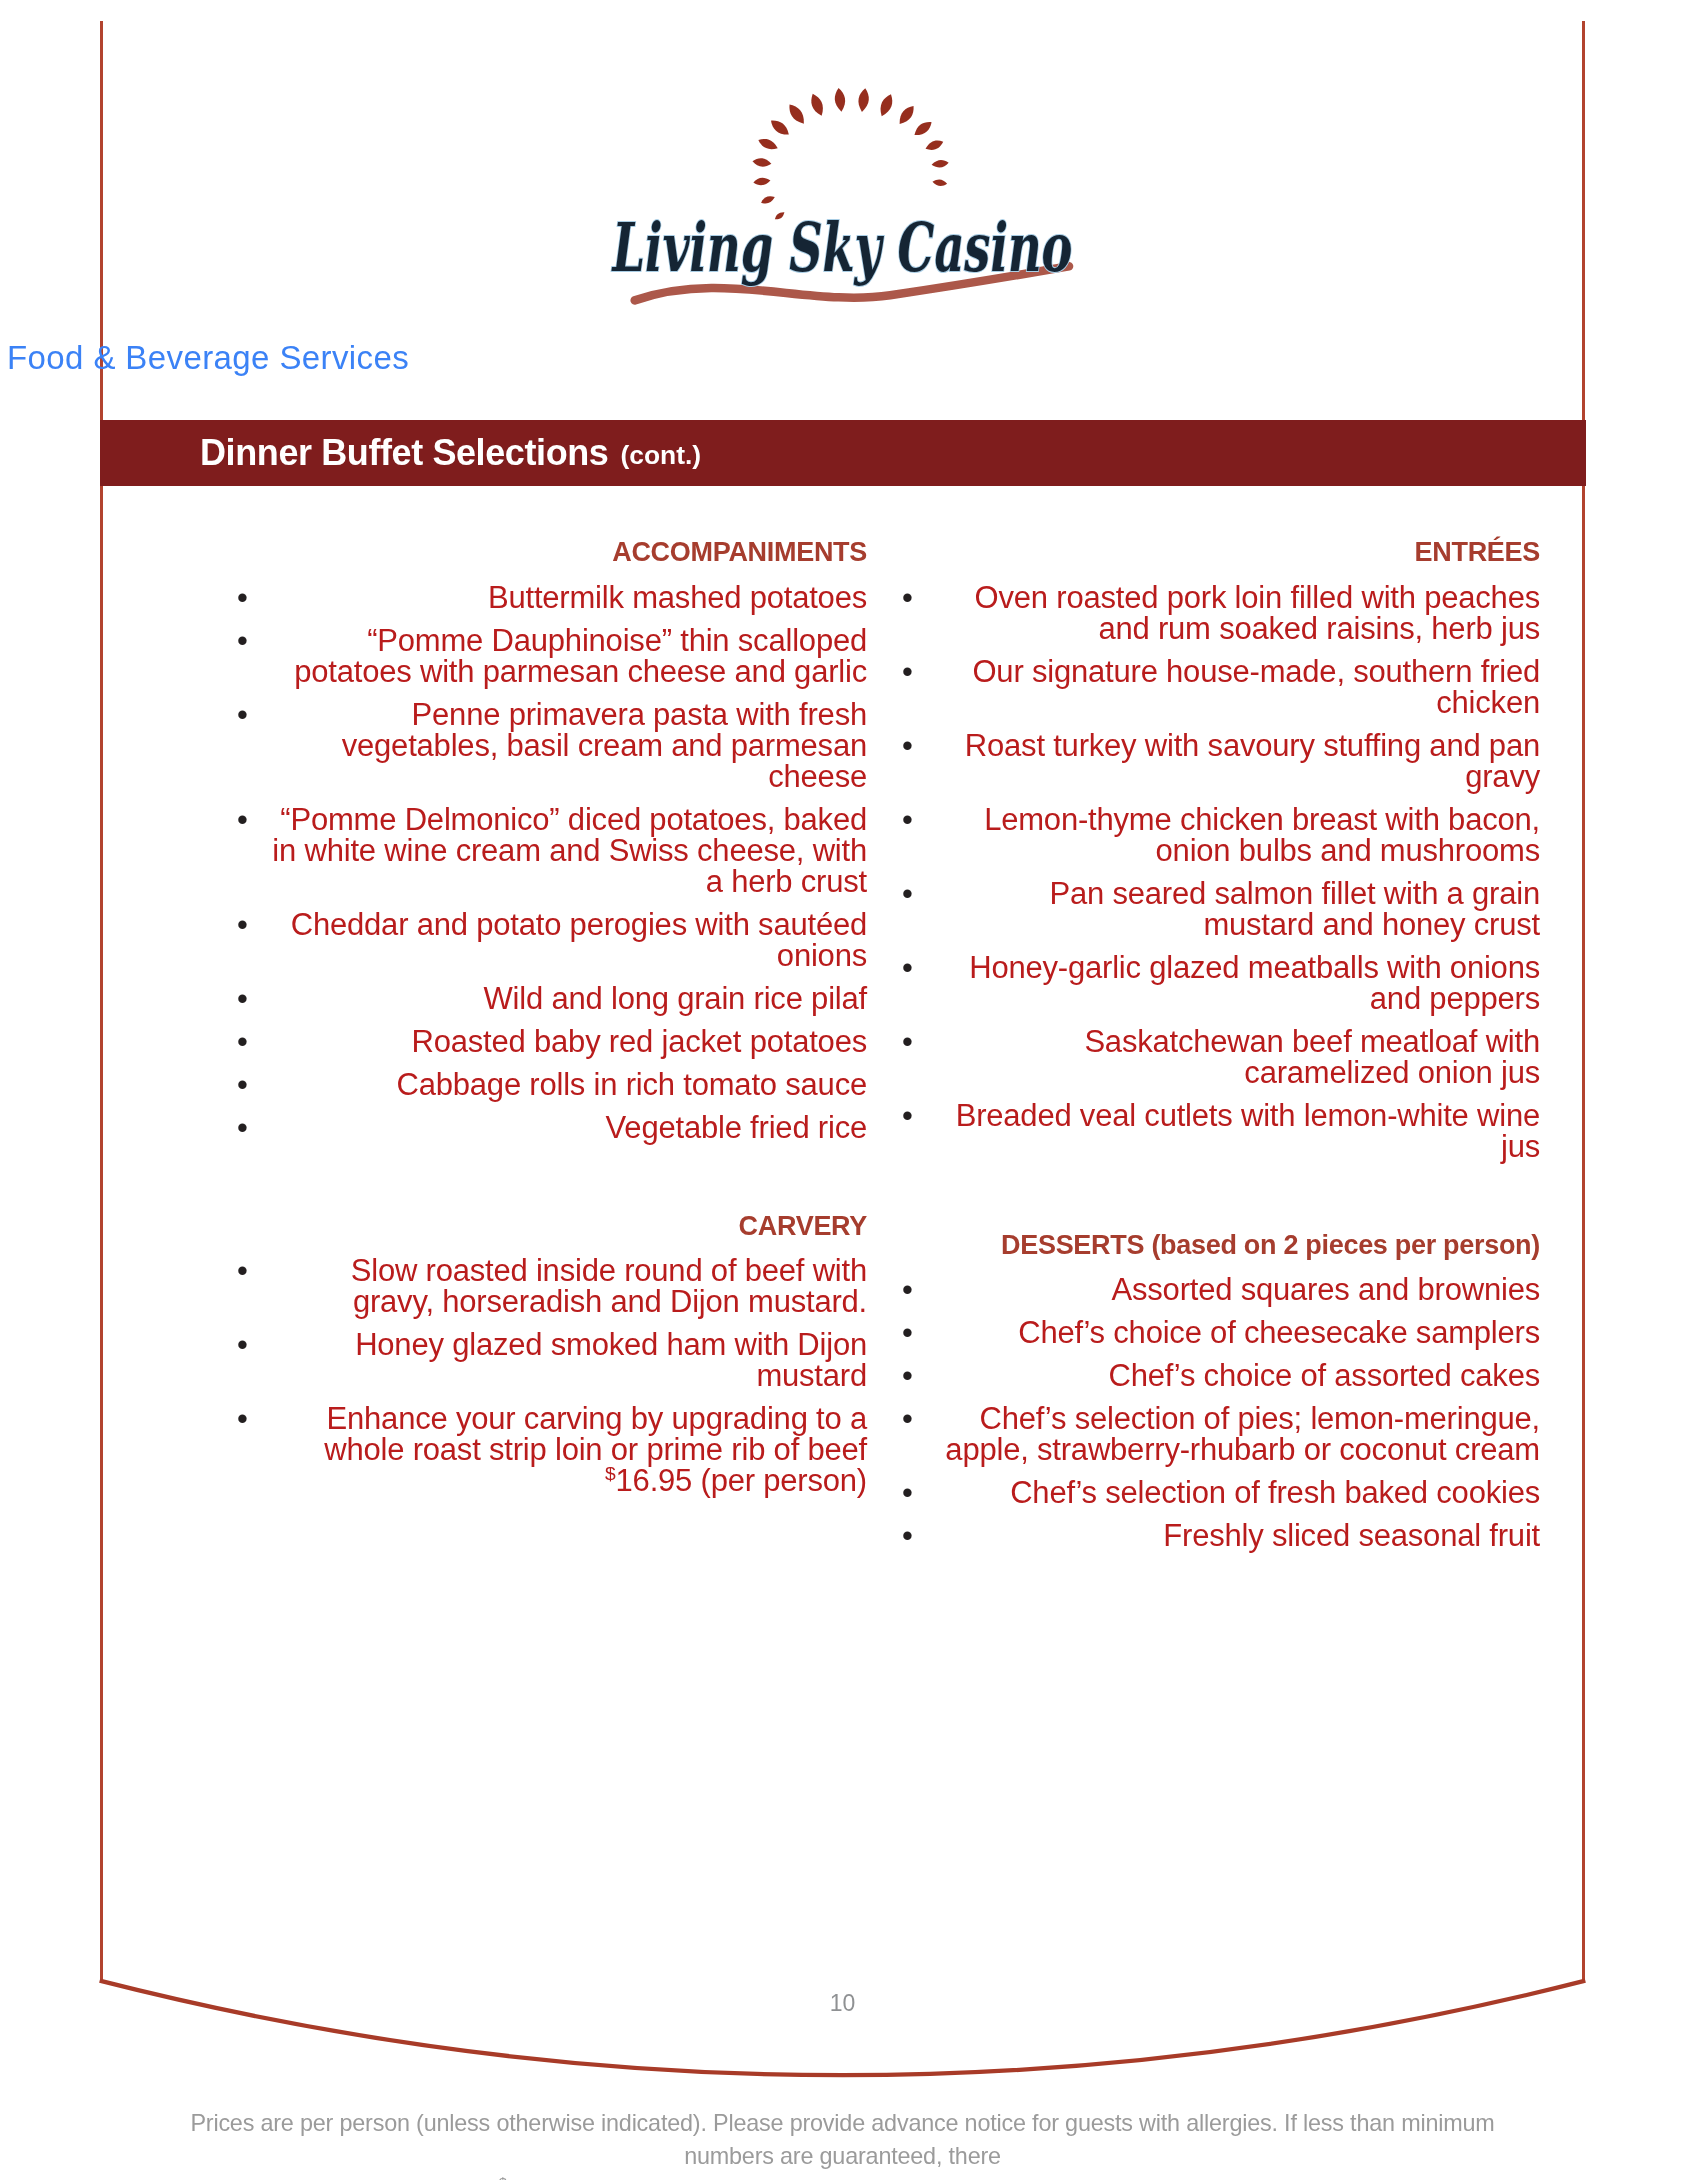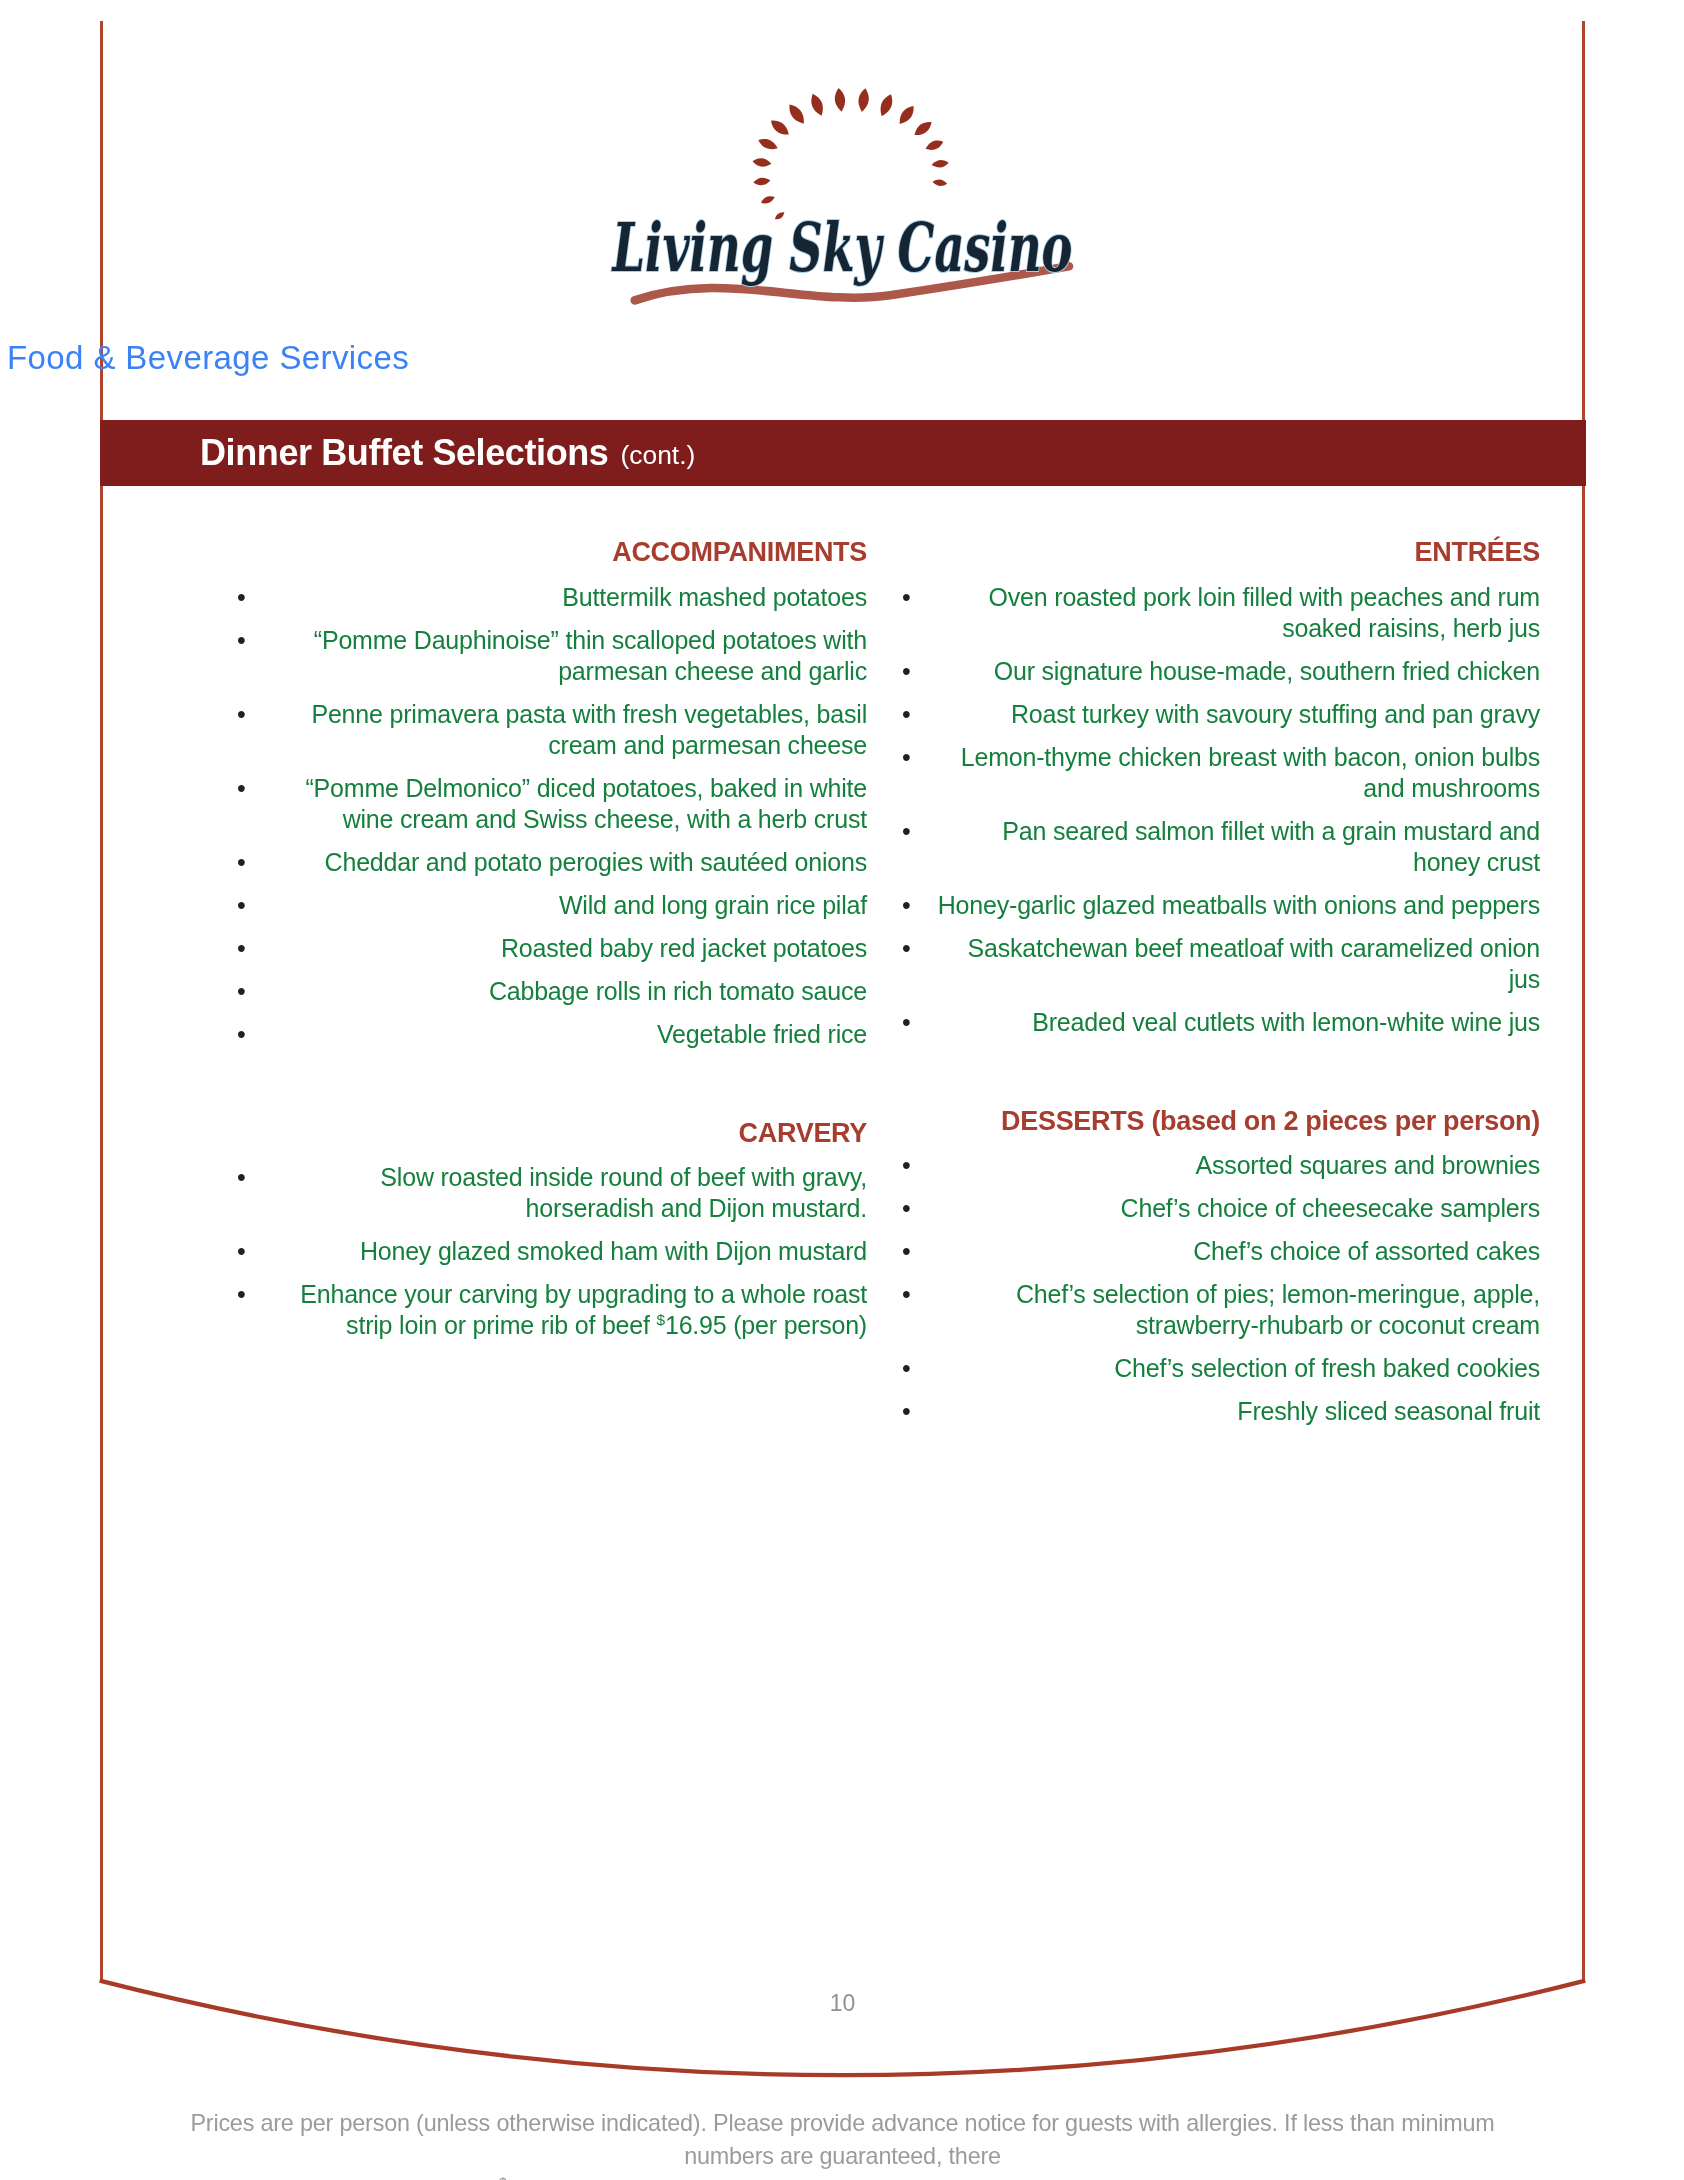--- a/index.html
+++ b/index.html
@@ -19,34 +19,34 @@
     position:absolute;left:7px;top:339px;width:1685px;text-align:left;
     font-size:33px;font-weight:400;color:#3b82f6;letter-spacing:0.4px;
   }
 
   
   .band{
     position:absolute;left:100px;top:420px;width:1486px;height:66px;background:#7f1d1d;
     display:flex;align-items:center;box-sizing:border-box;padding-left:100px;
   }
   .band-title{color:#ffffff;font-weight:bold;font-size:36px;letter-spacing:-0.4px;}
-  .band-suffix{color:#ffffff;font-weight:normal;font-size:26.4px;margin-left:12px;position:relative;top:2.6px;}
+  .band-suffix{color:#ffffff;font-weight:bold;font-size:26.4px;margin-left:12px;position:relative;top:2.6px;}
 
   
   .col{position:absolute;top:537px;text-align:right;}
   .col-left{left:194px;width:673px;}
   .col-right{left:859px;width:681px;}
   .section-gap{margin-top:68px;}
   .section-heading{
     margin:0 0 13.6px 0;font-size:27px;font-weight:bold;color:#a63d2e;letter-spacing:-0.3px;
   }
   ul.menu-list{list-style:none;margin:0;padding:0 0 0 78px;}
   ul.menu-list li{
-    position:relative;font-size:25px;line-height:31px;letter-spacing:-0.2px;
-    color:#15803d;margin-bottom:12px;
+    position:relative;font-size:31px;line-height:31px;letter-spacing:-0.2px;
+    color:#b91c1c;margin-bottom:12px;
   }
   ul.menu-list li::before{
     content:"\2022";position:absolute;left:-35px;top:0;color:#231f20;
   }
   .price-sup,.note-sup{font-size:0.62em;vertical-align:super;line-height:0;}
 
   
   .page-number{
     position:absolute;left:0;top:1990px;width:1685px;text-align:center;
     font-size:23px;color:#8f9193;

